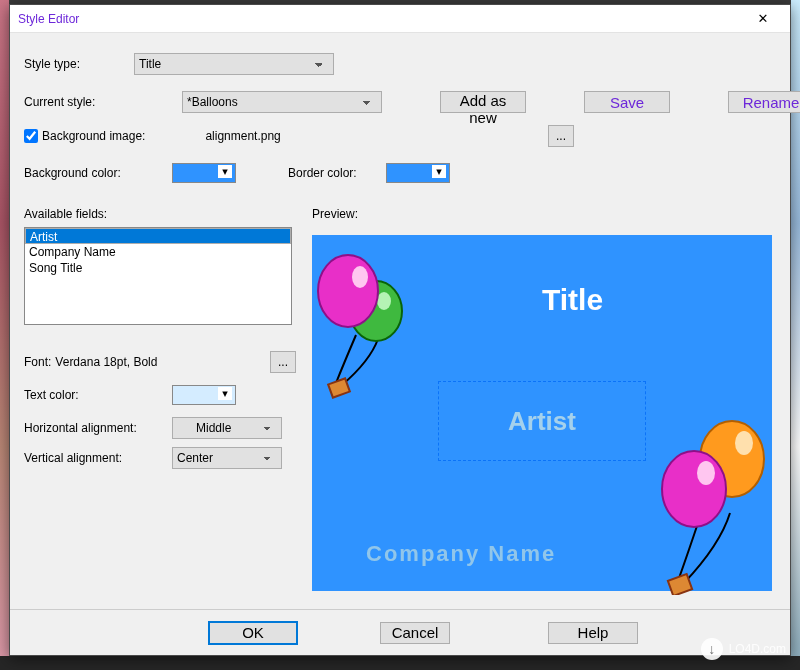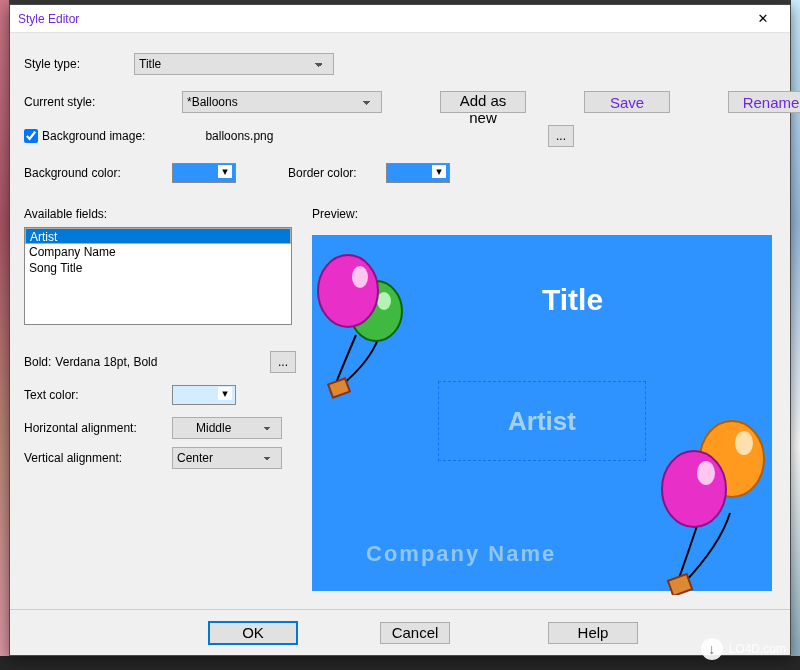--- a/index.html
+++ b/index.html
@@ -68,42 +68,42 @@
       <button class="btn" style="margin-left:10px; width:86px;" disabled="">Save</button>
       <button class="btn" style="margin-left:10px; width:86px;" disabled="">Rename</button>
       <button class="btn" style="margin-left:10px; width:96px;" disabled="">Delete</button>
     </div>
 
     <div class="row" style="position:absolute; left:14px; top:96px;">
       <label class="chk-lbl">
         <input type="checkbox" class="chk" checked="" style="">
         <span>Background image:</span>
       </label>
-      <span style="margin-left:60px;">balloons.png</span>
+      <span style="margin-left:60px;">alignment.png</span>
       <button class="smallbtn" style="position:absolute; left:524px;">...</button>
     </div>
 
     <div class="row" style="position:absolute; left:14px; top:130px;">
       <span style="width:148px;">Background color:</span>
       <div class="swatch" style="background:#2f93ff;"></div>
       <span style="margin-left:52px; width:98px;">Border color:</span>
       <div class="swatch" style="background:#2f93ff;"></div>
     </div>
 
     <span style="position:absolute; left:14px; top:174px;">Available fields:</span>
     <span style="position:absolute; left:302px; top:174px;">Preview:</span>
 
     <div class="listbox" style="position:absolute; left:14px; top:194px;" id="fields-listbox">
         <div class="item sel">Artist</div>
         <div class="item">Company Name</div>
         <div class="item">Song Title</div>
       </div>
 
     <div style="position:absolute; left:14px; top:322px; display:flex; align-items:center;">
-      <span>Bold:</span>
+      <span>Font:</span>
       <span style="margin-left:4px;">Verdana 18pt, Bold</span>
       <button class="smallbtn" style="position:absolute; left:246px;">...</button>
     </div>
 
     <div class="row" style="position:absolute; left:14px; top:352px;">
       <span style="width:148px;">Text color:</span>
       <div class="swatch" style="background:#d4ecff;"></div>
     </div>
 
     <div class="row" style="position:absolute; left:14px; top:384px;">

